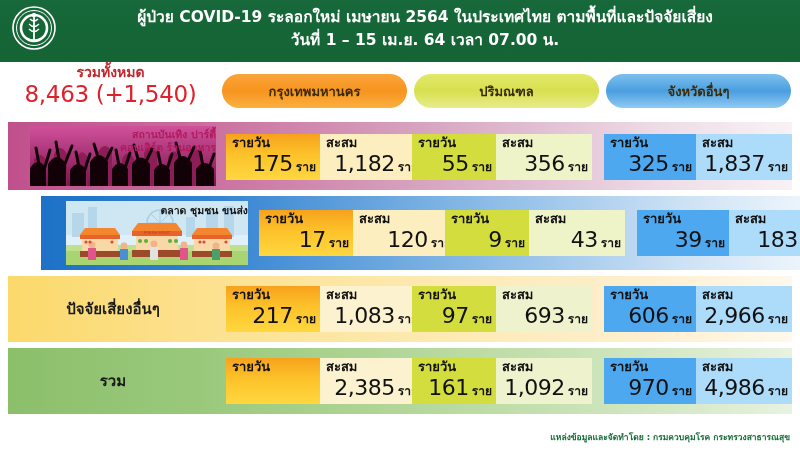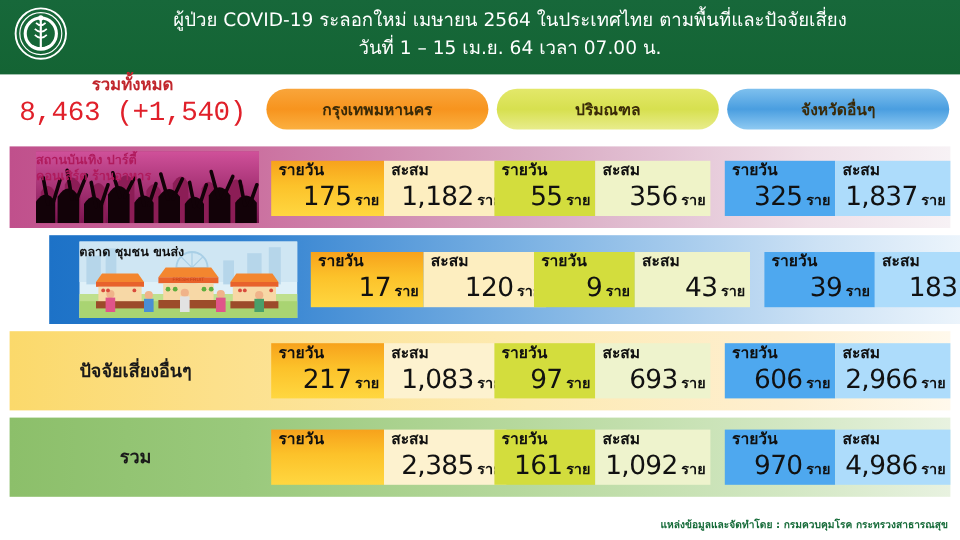--- a/index.html
+++ b/index.html
@@ -15,28 +15,28 @@
   .header {
     position:absolute; left:0; top:0; width:800px; height:62px;
     background:#1a6b3c;
     background:linear-gradient(180deg,#17683a 0%,#146434 100%);
   }
   .logo {
     position:absolute; left:10px; top:4px; width:48px; height:48px;
   }
   .header-titles {
     position:absolute; left:70px; top:6px; width:710px;
-    text-align:center; color:#ffffff;
+    text-align:center; color:#ffffff;font-weight:bold;
   }
   .title-line1 { font-size:15.5px; line-height:23px; white-space:nowrap; }
   .title-line2 { font-size:15.5px; line-height:22px; white-space:nowrap; }
 
   
   .total-wrap {
-    position:absolute; left:8px; top:64px; width:205px; text-align:center;font-family:Liberation Mono, monospace;
+    position:absolute; left:8px; top:64px; width:205px; text-align:center;
   }
   .total-label {
     font-size:14px; color:#c1272d; font-weight:bold; line-height:17px;
   }
   .total-value {
     font-size:23px; color:#e0202a; line-height:27px; letter-spacing:-0.3px;
   }
 
   
   .pill {
@@ -65,21 +65,21 @@
   .row-4 { top:348px; height:66px; background:linear-gradient(90deg,#8cbf6a 0%,#9ac97c 25%,#b7d99e 55%,#d2e7c2 82%,#e8f2e0 100%); }
 
   
   .pic {
     position:absolute; left:22px; top:4px; width:186px; height:60px;
     overflow:hidden;
   }
   .row-2 .pic { top:5px; height:64px; left:25px; width:182px; }
 
   .pic-caption {
-    position:absolute; width:100%; text-align:left; z-index:4;
+    position:absolute; width:100%; text-align:right; z-index:4;
     font-size:10.5px; font-weight:bold; line-height:13px;
   }
   .cap-party { top:2px; color:#b01b5d; }
   .cap-market { top:3px; color:#111111; }
 
   .row-label {
     position:absolute; left:0; top:0; width:210px; height:100%;
     display:flex; align-items:center; justify-content:center;
     font-size:15px; font-weight:bold; color:#1a1a1a;
   }

